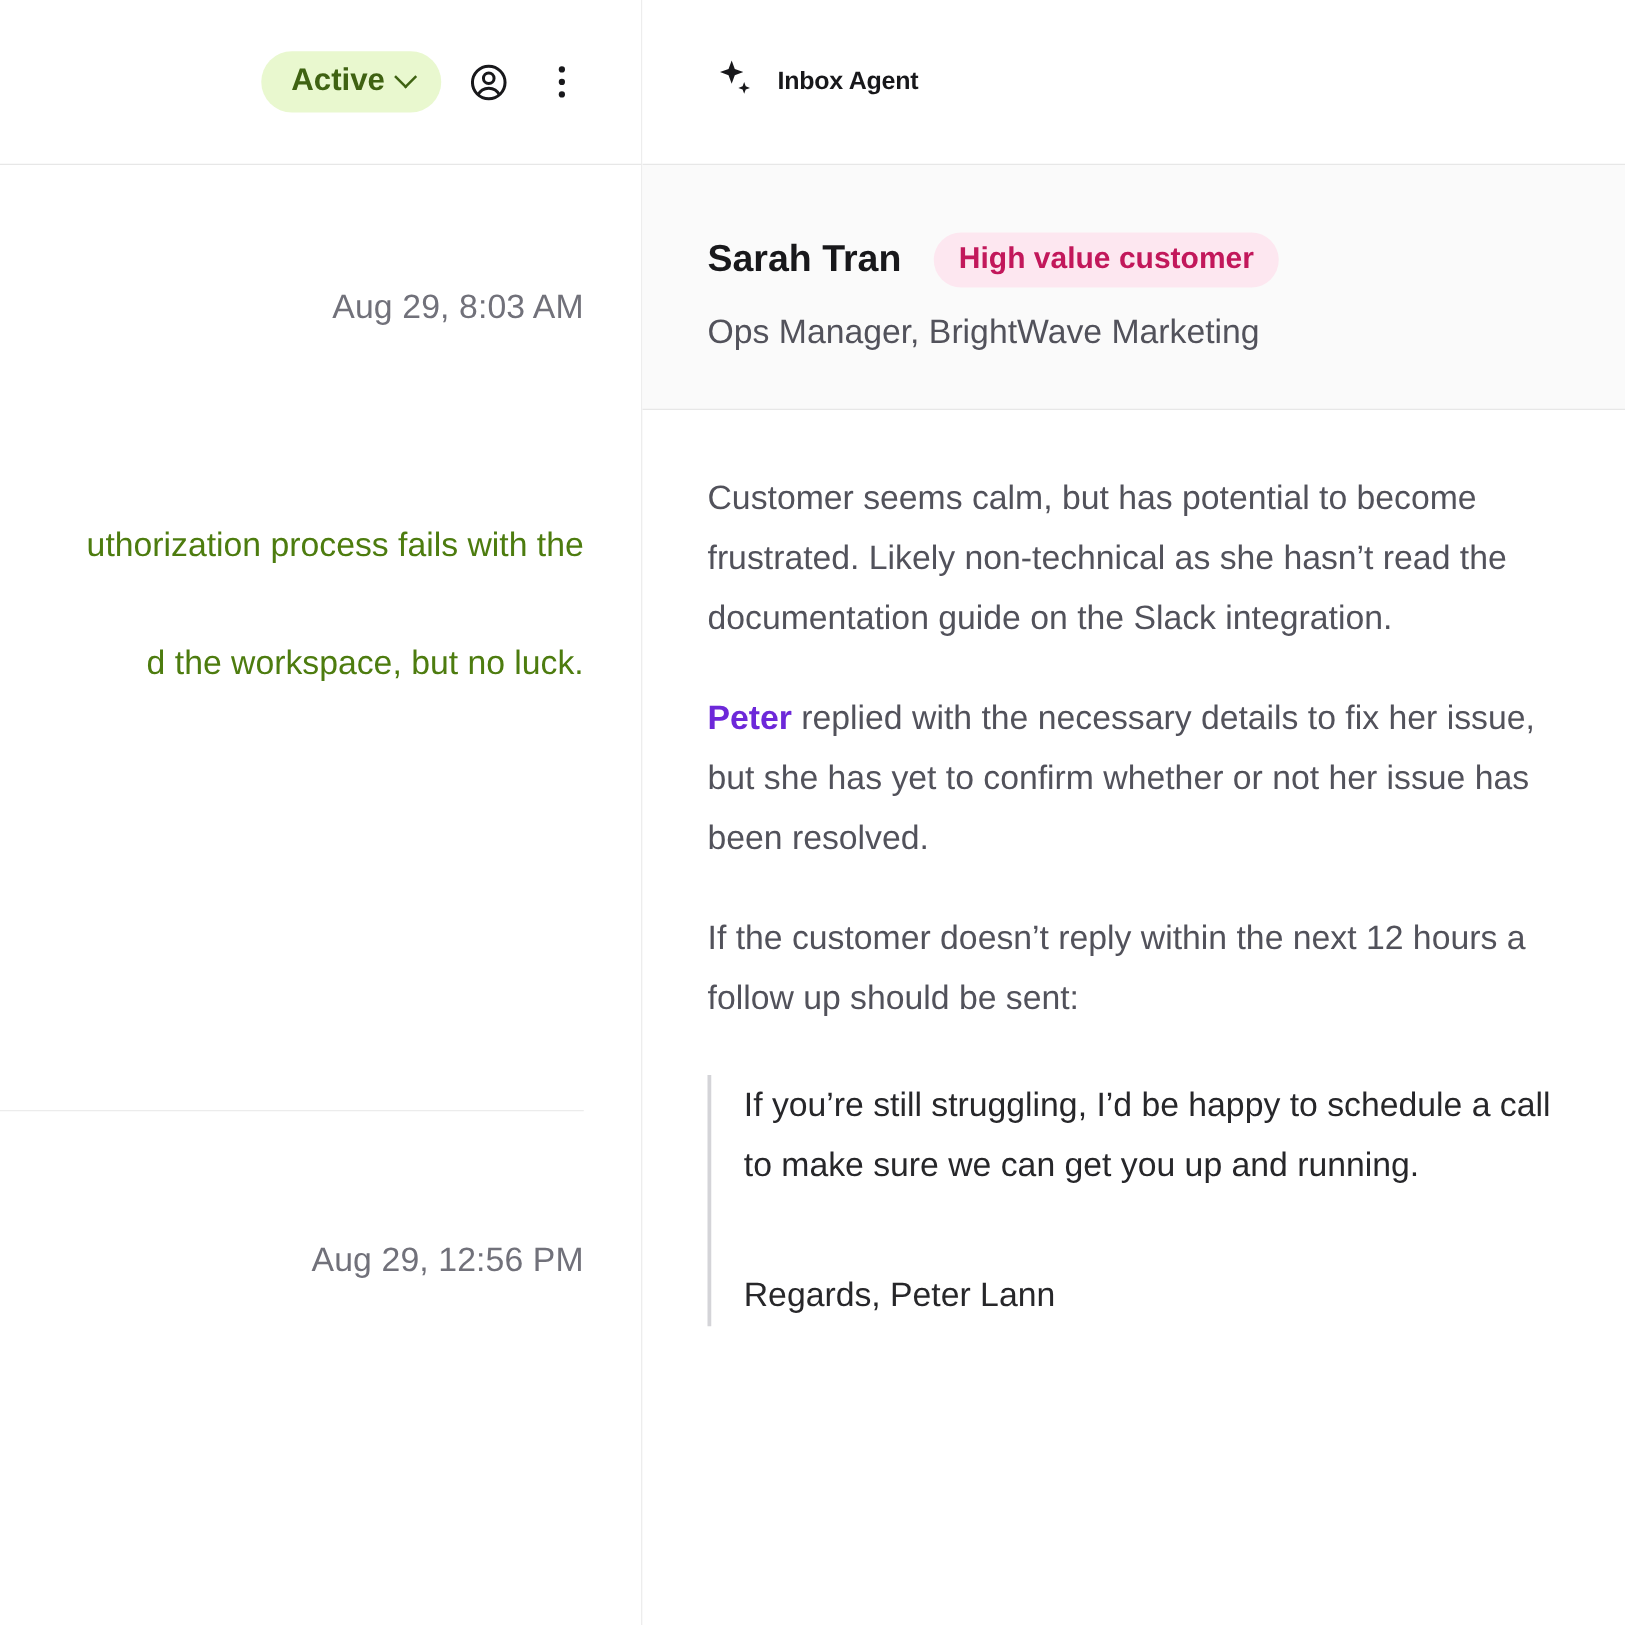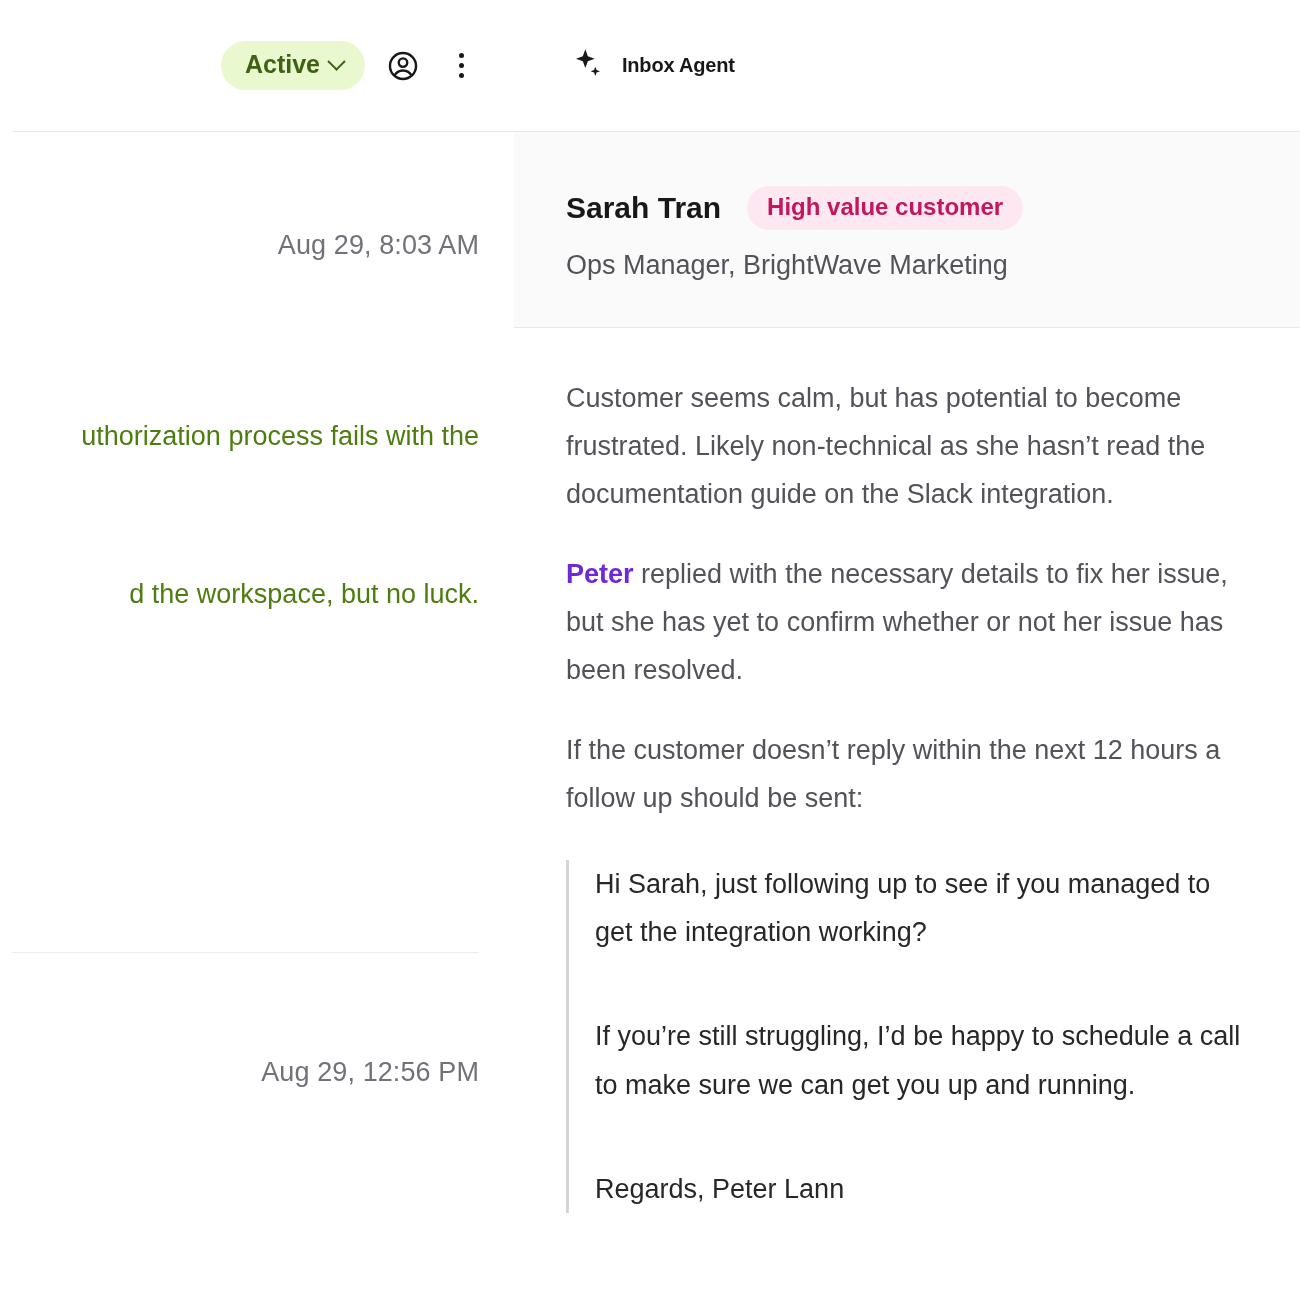--- a/index.html
+++ b/index.html
@@ -15,21 +15,21 @@
     width: 1300px;
     height: 1300px;
     background: #ffffff;
     border-radius: 14px;
     overflow: hidden;
   }
 
   
   .left-pane {
     position: absolute;
-    left: 12px; top: 0;
+    left: 0; top: 0;
     width: 514px;
     height: 1300px;
     background: #ffffff;
     border-right: 1px solid #e7e7e7;
   }
   .left-header {
     position: relative;
     height: 132px;
     border-bottom: 1px solid #e7e7e7;
     display: flex;
@@ -184,21 +184,21 @@
             <i></i>
             <i></i>
             <i></i>
           </span>
       </div>
     </div>
 
     <div class="msg-block">
       <div class="msg-time" style="margin-top:98px;">Aug 29, 8:03 AM</div>
       <div class="msg-body" style="margin-top:155px;">uthorization process fails with the</div>
-      <div class="msg-body" style="margin-top:116px;">d the workspace, but no luck.</div>
+      <div class="msg-body" style="margin-top:52px;">d the workspace, but no luck.</div>
     </div>
 
     <div class="divider" style="margin-top:336px;"></div>
 
     <div class="msg-block">
       <div class="msg-time" style="margin-top:104px;">Aug 29, 12:56 PM</div>
     </div>
   </div>
 
   <div class="right-pane">
@@ -220,19 +220,18 @@
       </div>
       <div class="cust-role">Ops Manager, BrightWave Marketing</div>
     </div>
 
     <div class="agent-body">
       <p class="para">Customer seems calm, but has potential to become frustrated. Likely non-technical as she hasn’t read the documentation guide on the Slack integration.</p>
       <p class="para"><b>Peter</b> <span>replied with the necessary details to fix her issue, but she has yet to confirm whether or not her issue has been resolved.</span></p>
       <p class="para">If the customer doesn’t reply within the next 12 hours a follow up should be sent:</p>
 
       <div class="quote">
-        <p>Hi Sarah, just following up to see if you managed to get the integration working?</p>
         <p>If you’re still struggling, I’d be happy to schedule a call to make sure we can get you up and running.</p>
         <p>Regards, Peter Lann</p>
       </div>
     </div>
   </div>
 </div>
 
 </body></html>

